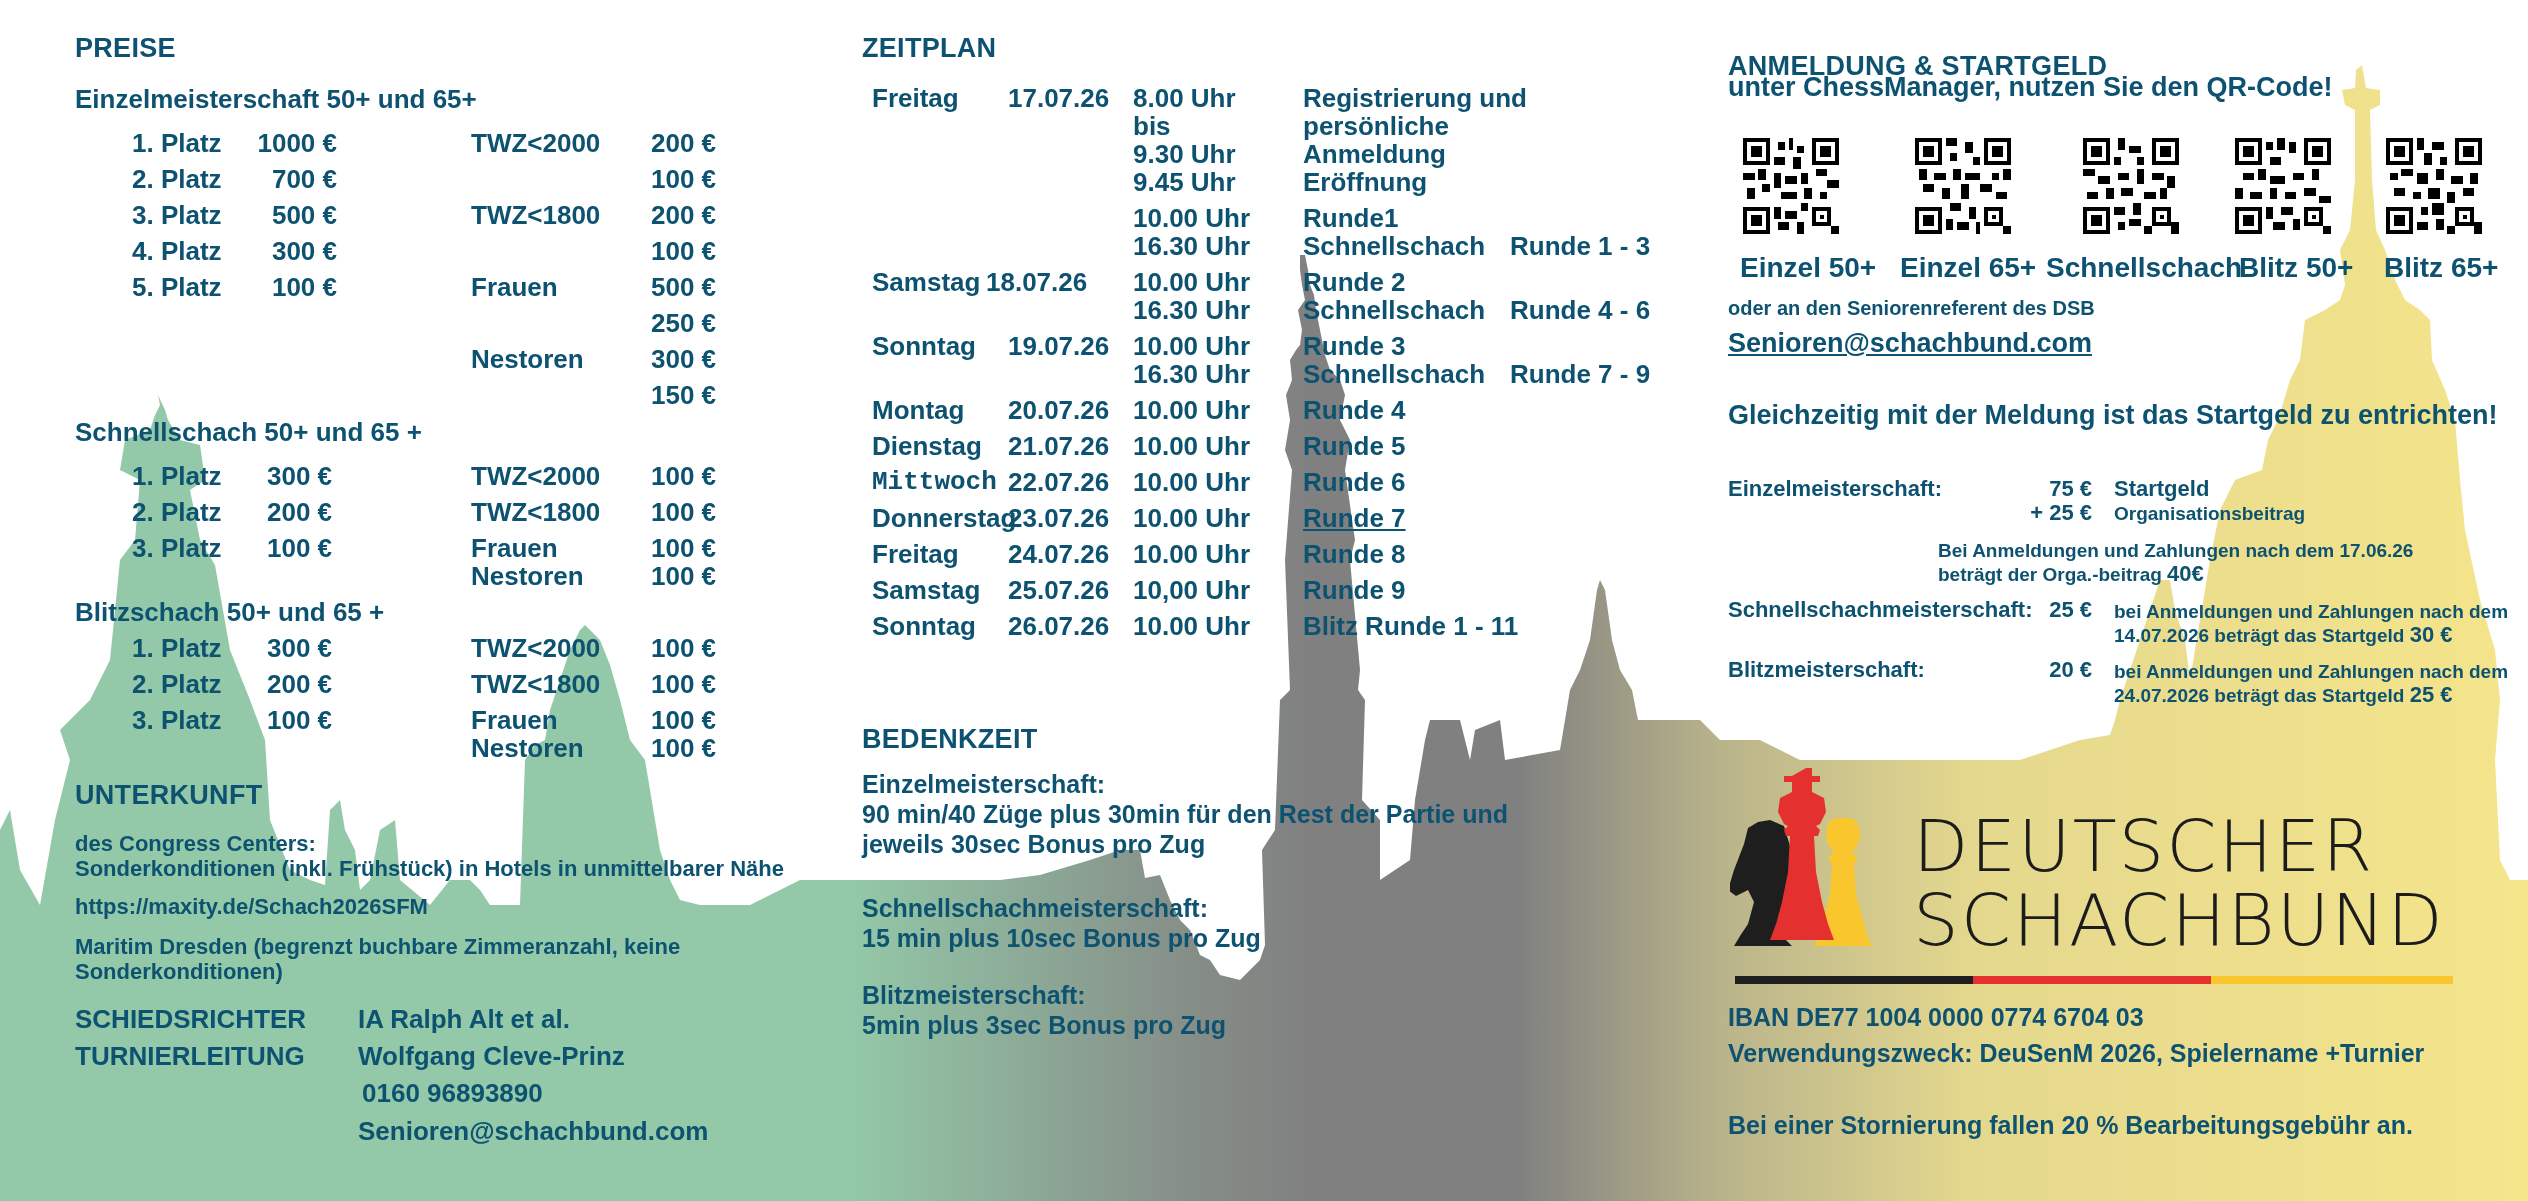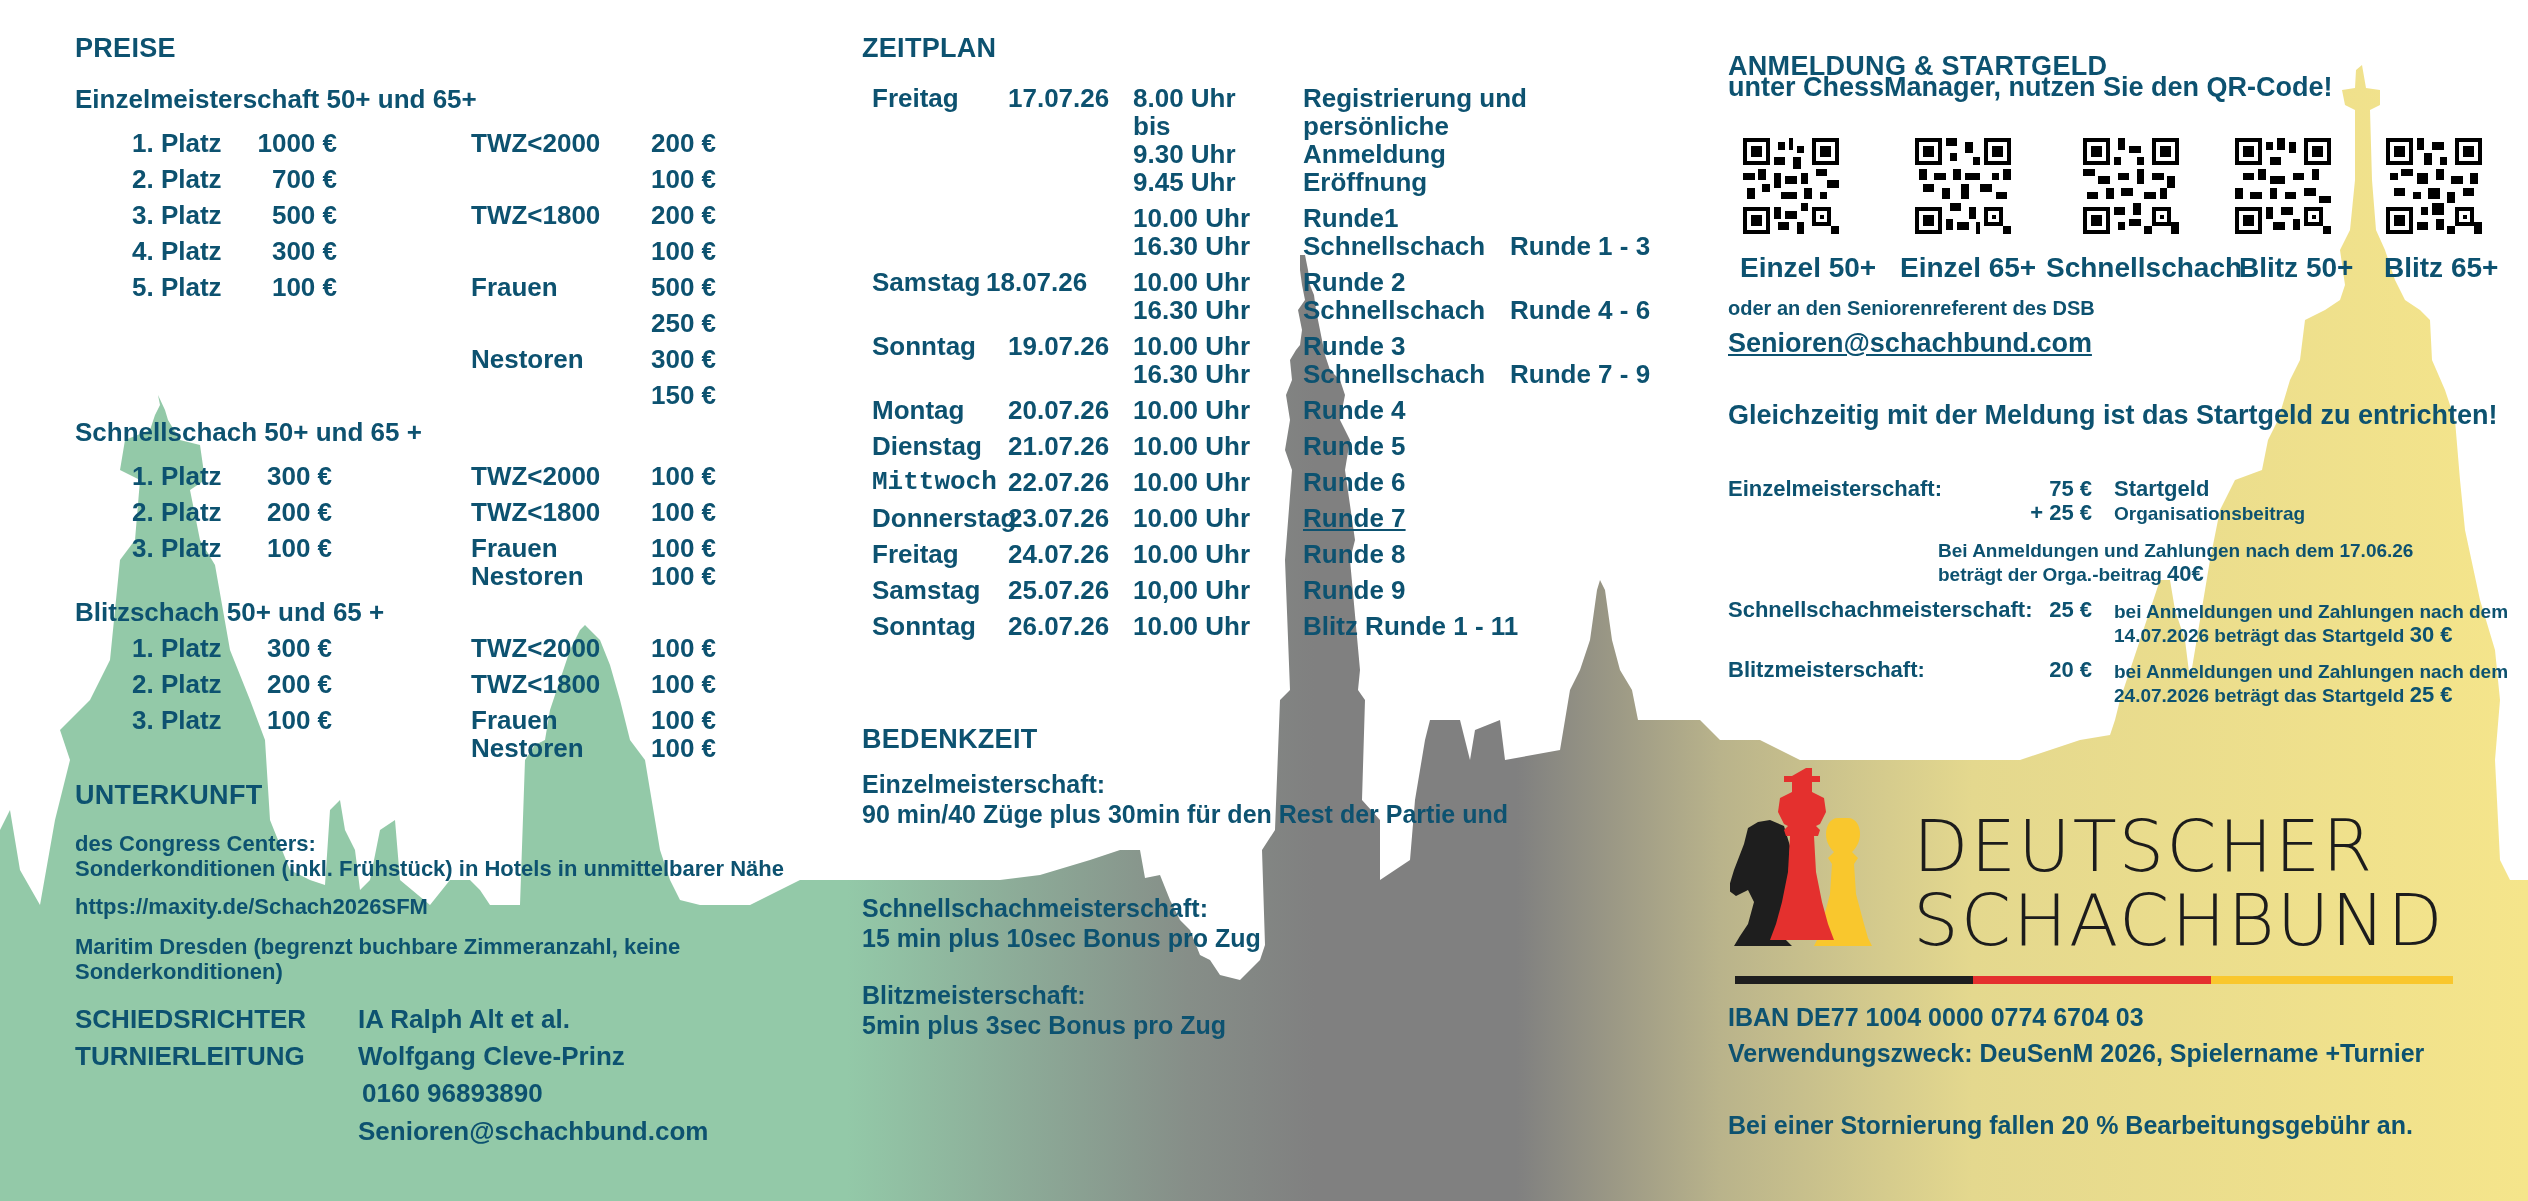--- a/index.html
+++ b/index.html
@@ -218,20 +218,21 @@
   <div class="sched" style="left:872px; top:612px;">Sonntag</div>
   <div class="sched" style="left:1008px; top:612px;">26.07.26</div>
   <div class="sched" style="left:1133px; top:612px;">10.00 Uhr</div>
   <div class="sched" style="left:1303px; top:612px;">Blitz Runde 1 - 11</div>
 </div>
 
 <div class="abs h" style="left:862px; top:724px;">BEDENKZEIT</div>
 <div class="abs t24" style="left:862px; top:769px; line-height:30px;">
   <div>Einzelmeisterschaft:</div>
   <div>90 min/40 Züge plus 30min für den Rest der Partie und</div>
+  <div>jeweils 30sec Bonus pro Zug</div>
 </div>
 <div class="abs t24" style="left:862px; top:893px; line-height:30px;">
   <div>Schnellschachmeisterschaft:</div>
   <div>15 min plus 10sec Bonus pro Zug</div>
 </div>
 <div class="abs t24" style="left:862px; top:980px; line-height:30px;">
   <div>Blitzmeisterschaft:</div>
   <div>5min plus 3sec Bonus pro Zug</div>
 </div>
 

